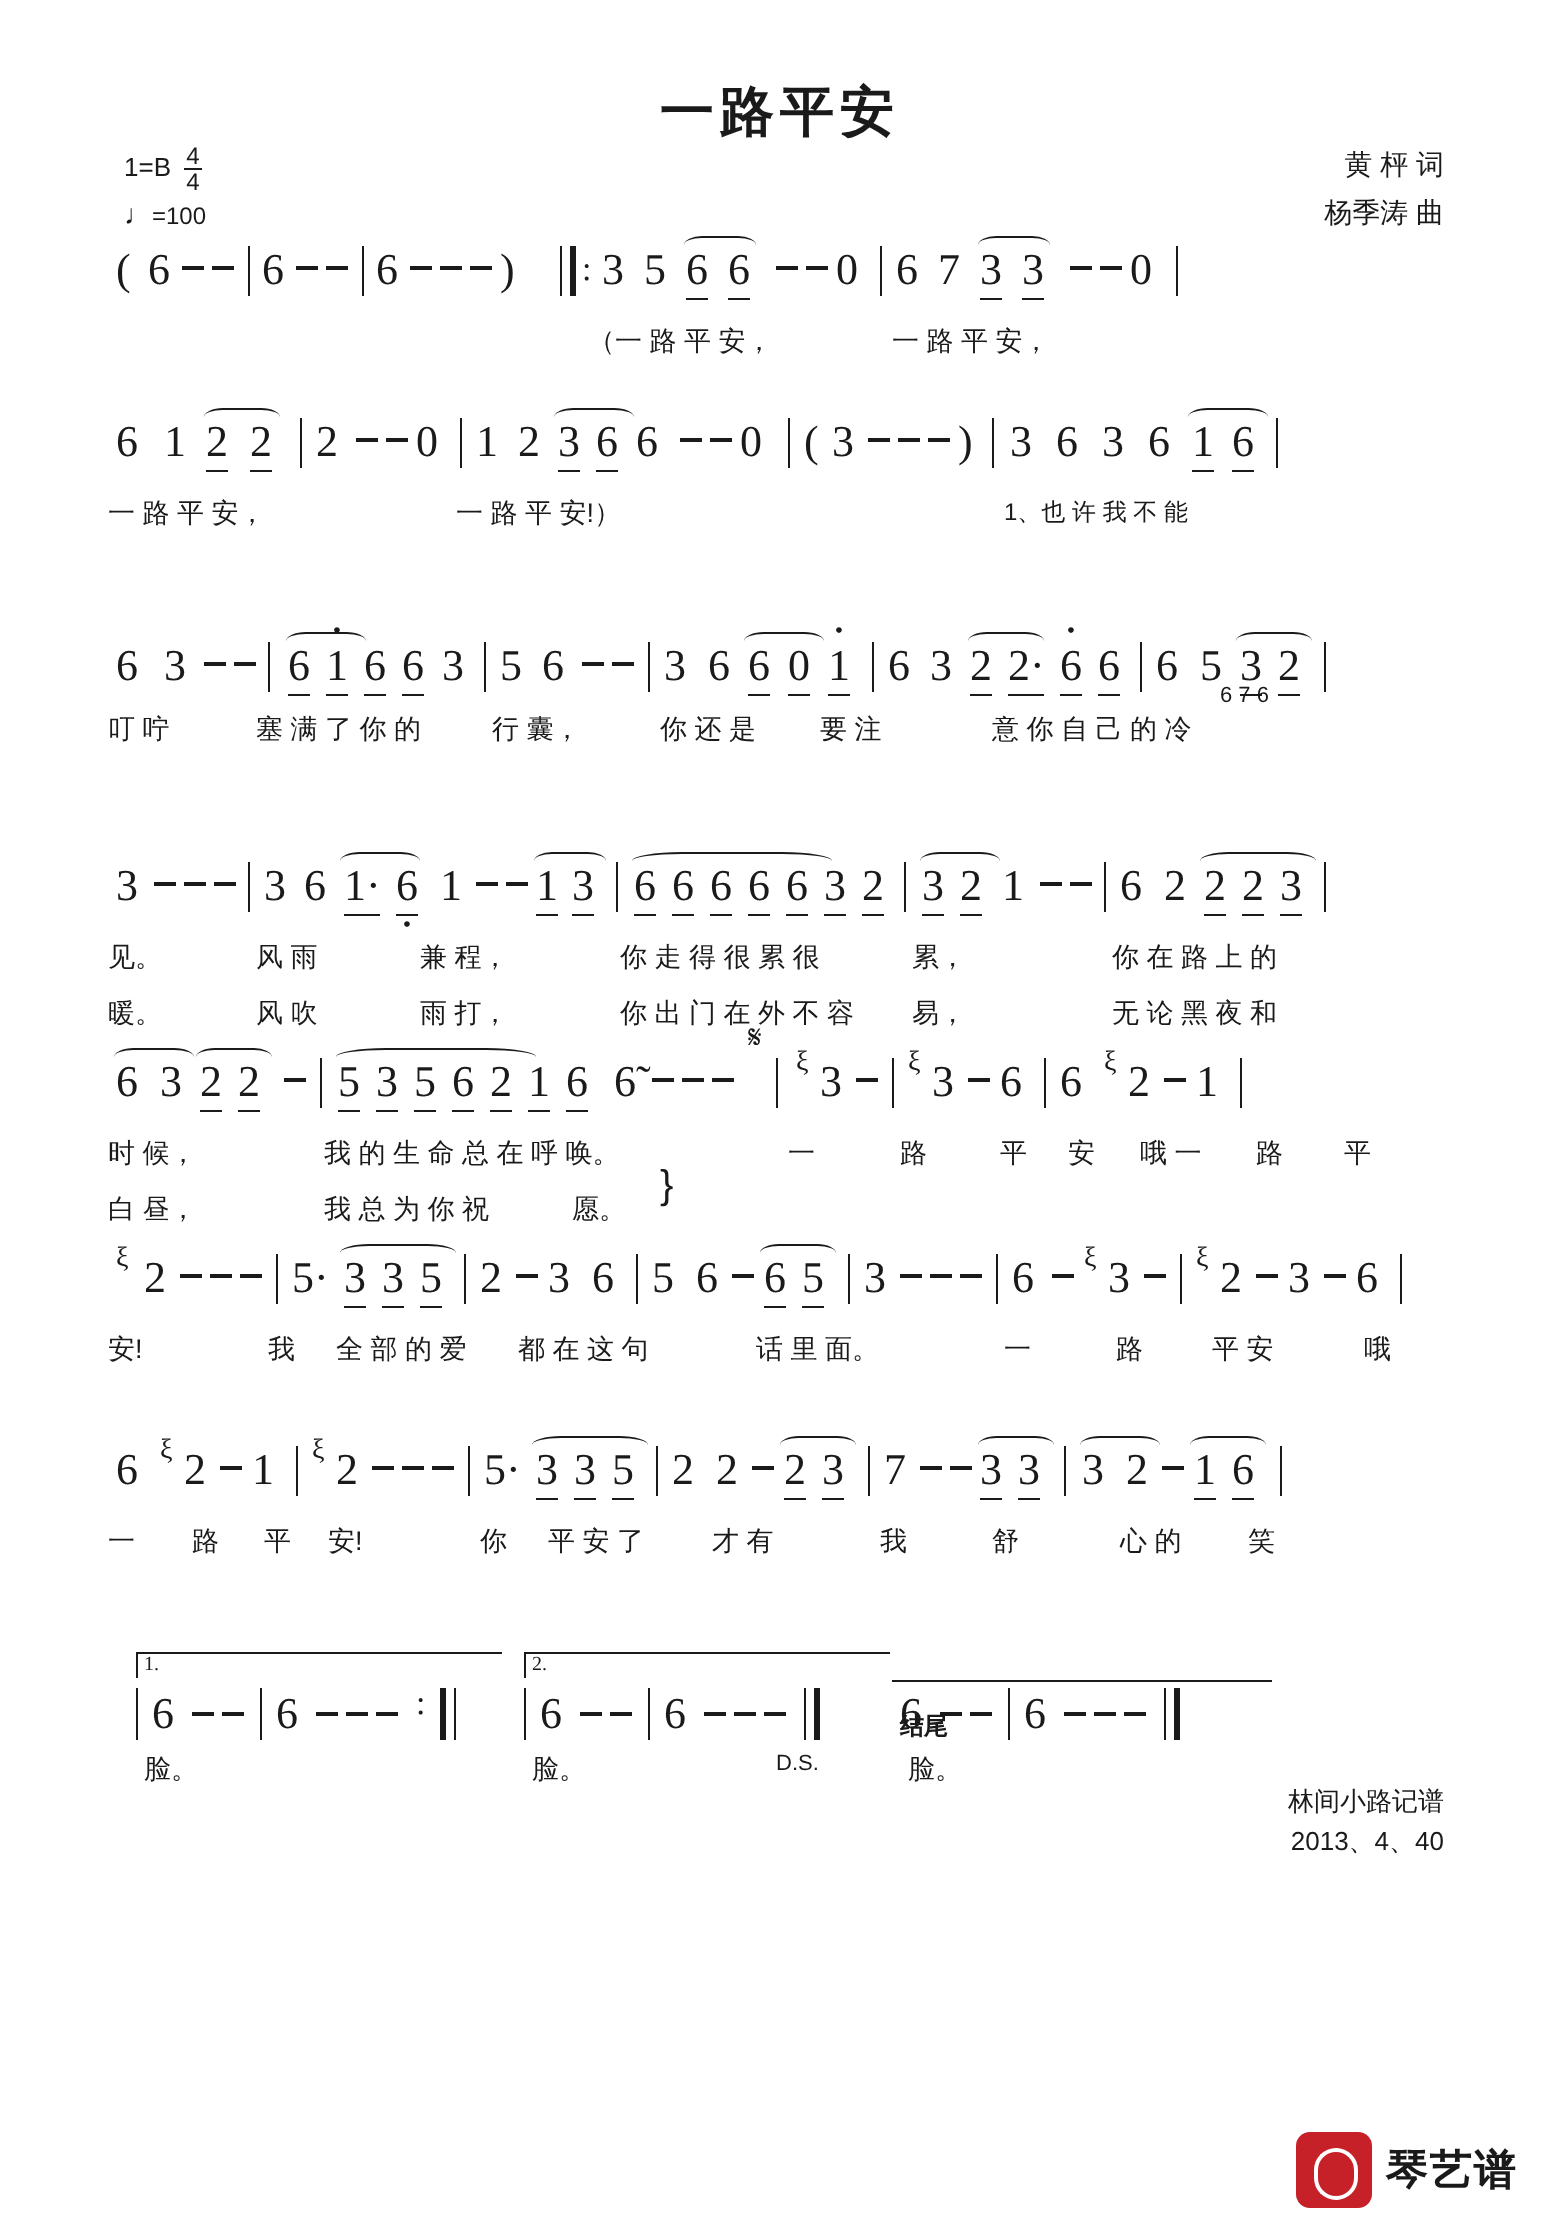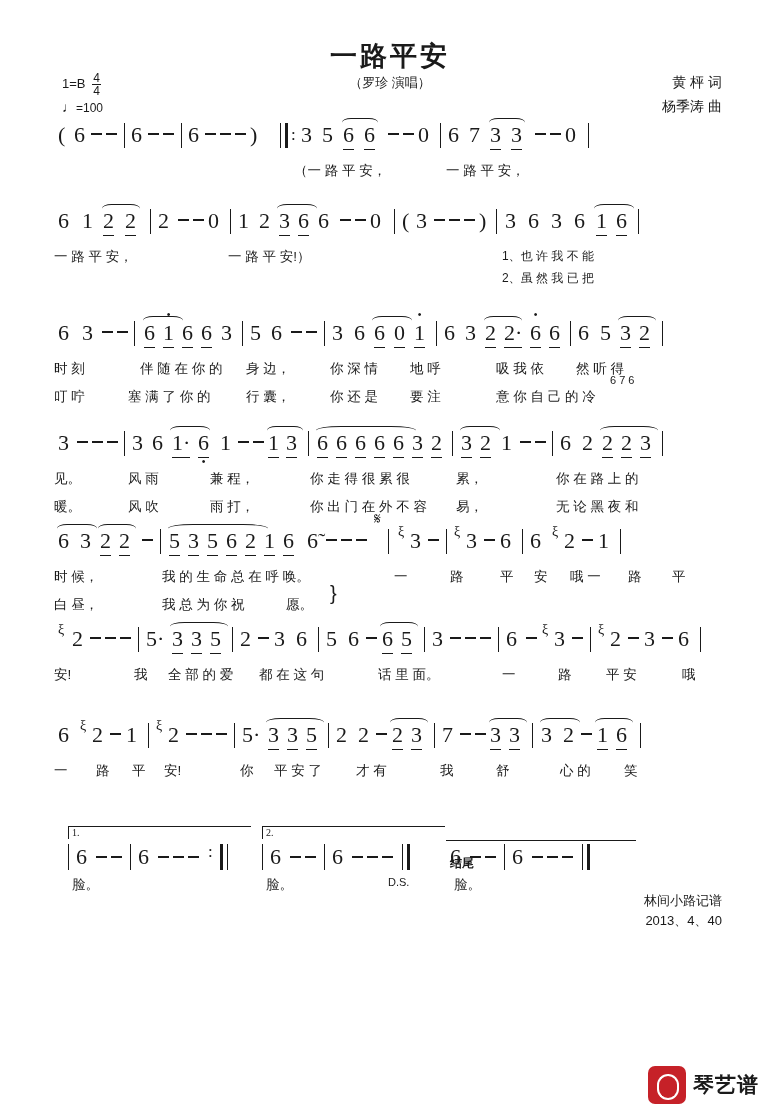--- a/index.html
+++ b/index.html
@@ -235,21 +235,20 @@
     color: #1a1a1a;
     letter-spacing: 1px;
   }
 </style>
 </head>
 <body>
 
 <div class="page">
 
   <div class="title">一路平安</div>
-  <div class="subtitle">（罗珍 演唱）</div>
 
   <div class="key-block">
     <span>1=B</span>
     <span class="meter">
       <span class="num">4</span>
       <span class="den">4</span>
     </span>
   </div>
 
   <div class="tempo">
@@ -346,23 +345,20 @@
       <span class="slur" style="left:536px;top:-4px;width:40px"></span>
       <span class="tok u1" style="left:538px">1</span>
       <span class="tok u1" style="left:558px">6</span>
       <span class="barline" style="left:580px"></span>
     </div>
     <div class="lyr" style="margin-top:10px">
       <span class="ltok" style="left:-4px">一 路 平 安，</span>
       <span class="ltok" style="left:170px">一 路    平 安!）</span>
       <span class="ltok" style="left:444px;font-size:12px">1、也 许 我 不 能</span>
     </div>
-    <div class="lyr lyr2" style="margin-top:0px">
-      <span class="ltok" style="left:444px;font-size:12px">2、虽 然 我 已 把</span>
-    </div>
   </div>
 
   <div class="system" style="top:320px">
     <div class="notes">
       <span class="tok" style="left:0px">6</span>
       <span class="tok" style="left:24px">3</span>
       <span class="dash" style="left:44px"></span>
       <span class="dash" style="left:59px"></span>
       <span class="barline" style="left:76px"></span>
 
@@ -396,29 +392,20 @@
       <span class="tok u1 dotup" style="left:472px">6</span>
       <span class="tok u1" style="left:491px">6</span>
       <span class="barline" style="left:512px"></span>
 
       <span class="tok" style="left:520px">6</span>
       <span class="tok" style="left:542px">5</span>
       <span class="slur" style="left:560px;top:-4px;width:38px"></span>
       <span class="tok u1" style="left:562px">3</span>
       <span class="tok u1" style="left:581px">2</span>
       <span class="barline" style="left:604px"></span>
-    </div>
-    <div class="lyr" style="margin-top:10px">
-      <span class="ltok" style="left:-4px">时 刻</span>
-      <span class="ltok" style="left:82px">伴 随 在 你 的</span>
-      <span class="ltok" style="left:188px">身 边，</span>
-      <span class="ltok" style="left:272px">你 深 情</span>
-      <span class="ltok" style="left:352px">地 呼</span>
-      <span class="ltok" style="left:438px">吸 我 依</span>
-      <span class="ltok" style="left:518px">然 听 得</span>
     </div>
     <div class="lyr lyr2" style="margin-top:6px">
       <span class="ltok" style="left:-4px">叮 咛</span>
       <span class="ltok" style="left:70px">塞 满 了 你 的</span>
       <span class="ltok" style="left:188px">行 囊，</span>
       <span class="ltok" style="left:272px">你 还 是</span>
       <span class="ltok" style="left:352px">要 注</span>
       <span class="ltok" style="left:438px">意 你 自 己 的 冷</span>
       <span class="ltok" style="left:552px;font-size:11px;top:-14px">6 7 6</span>
     </div>

